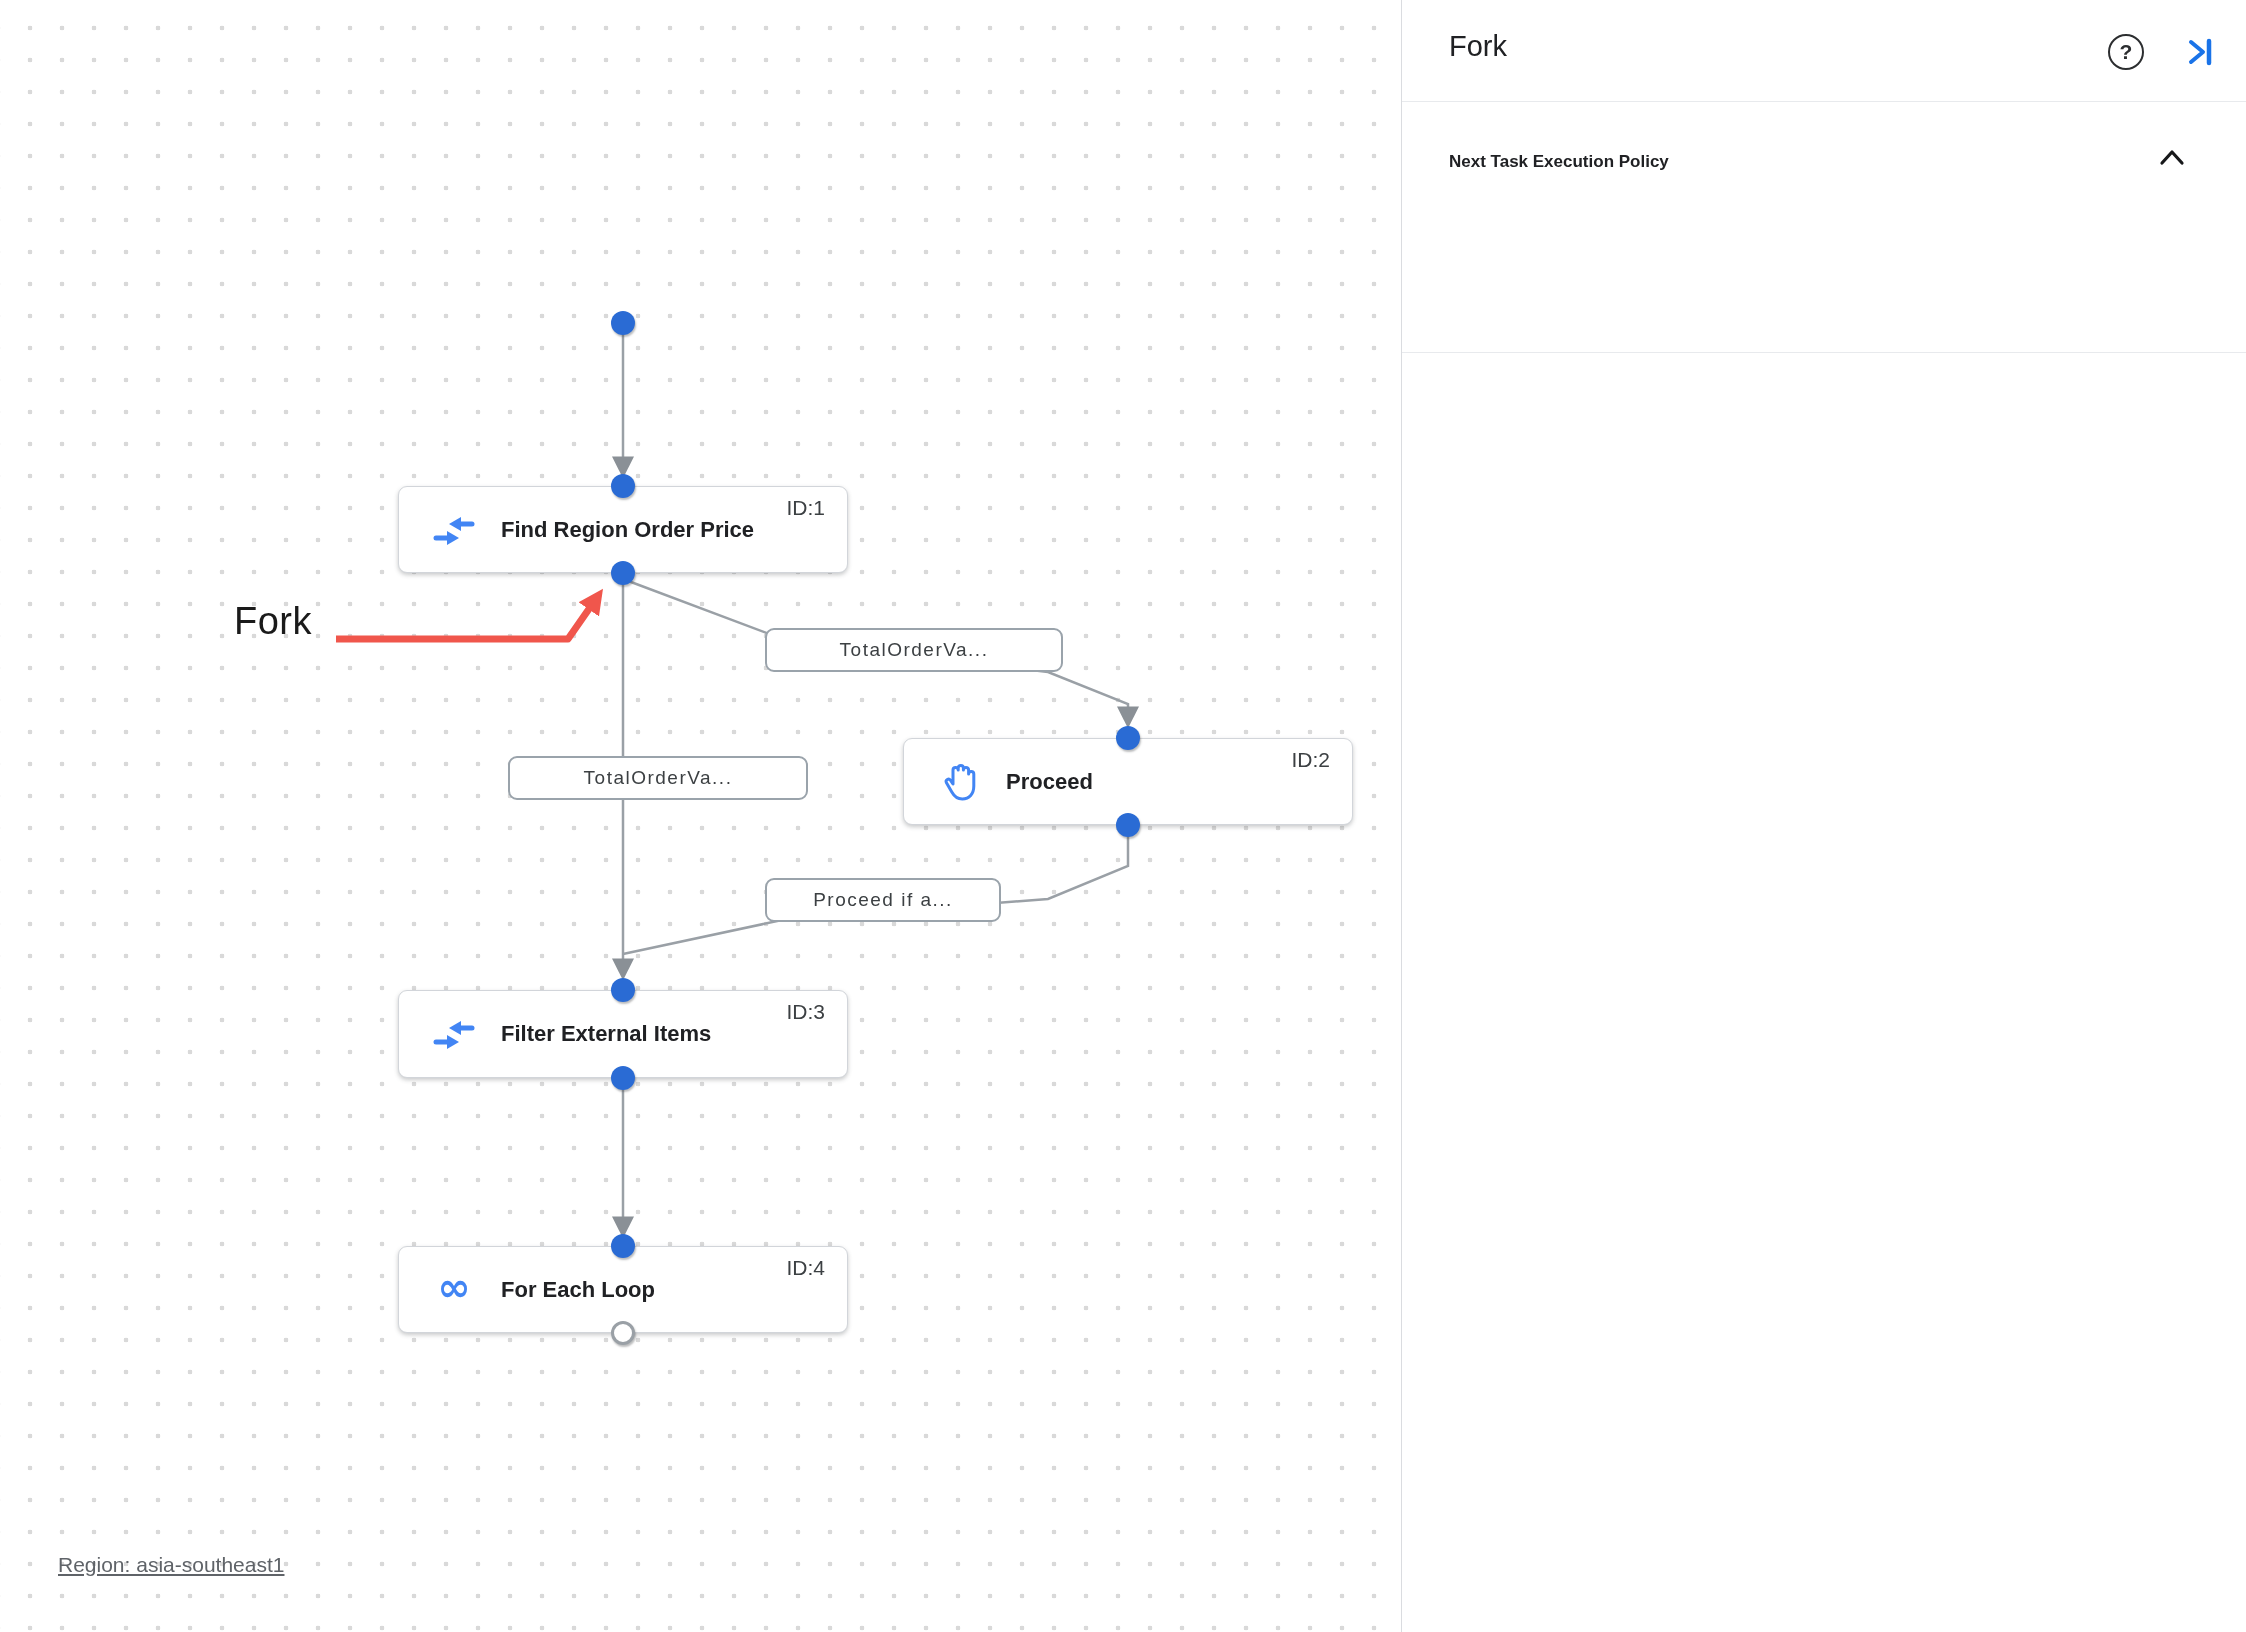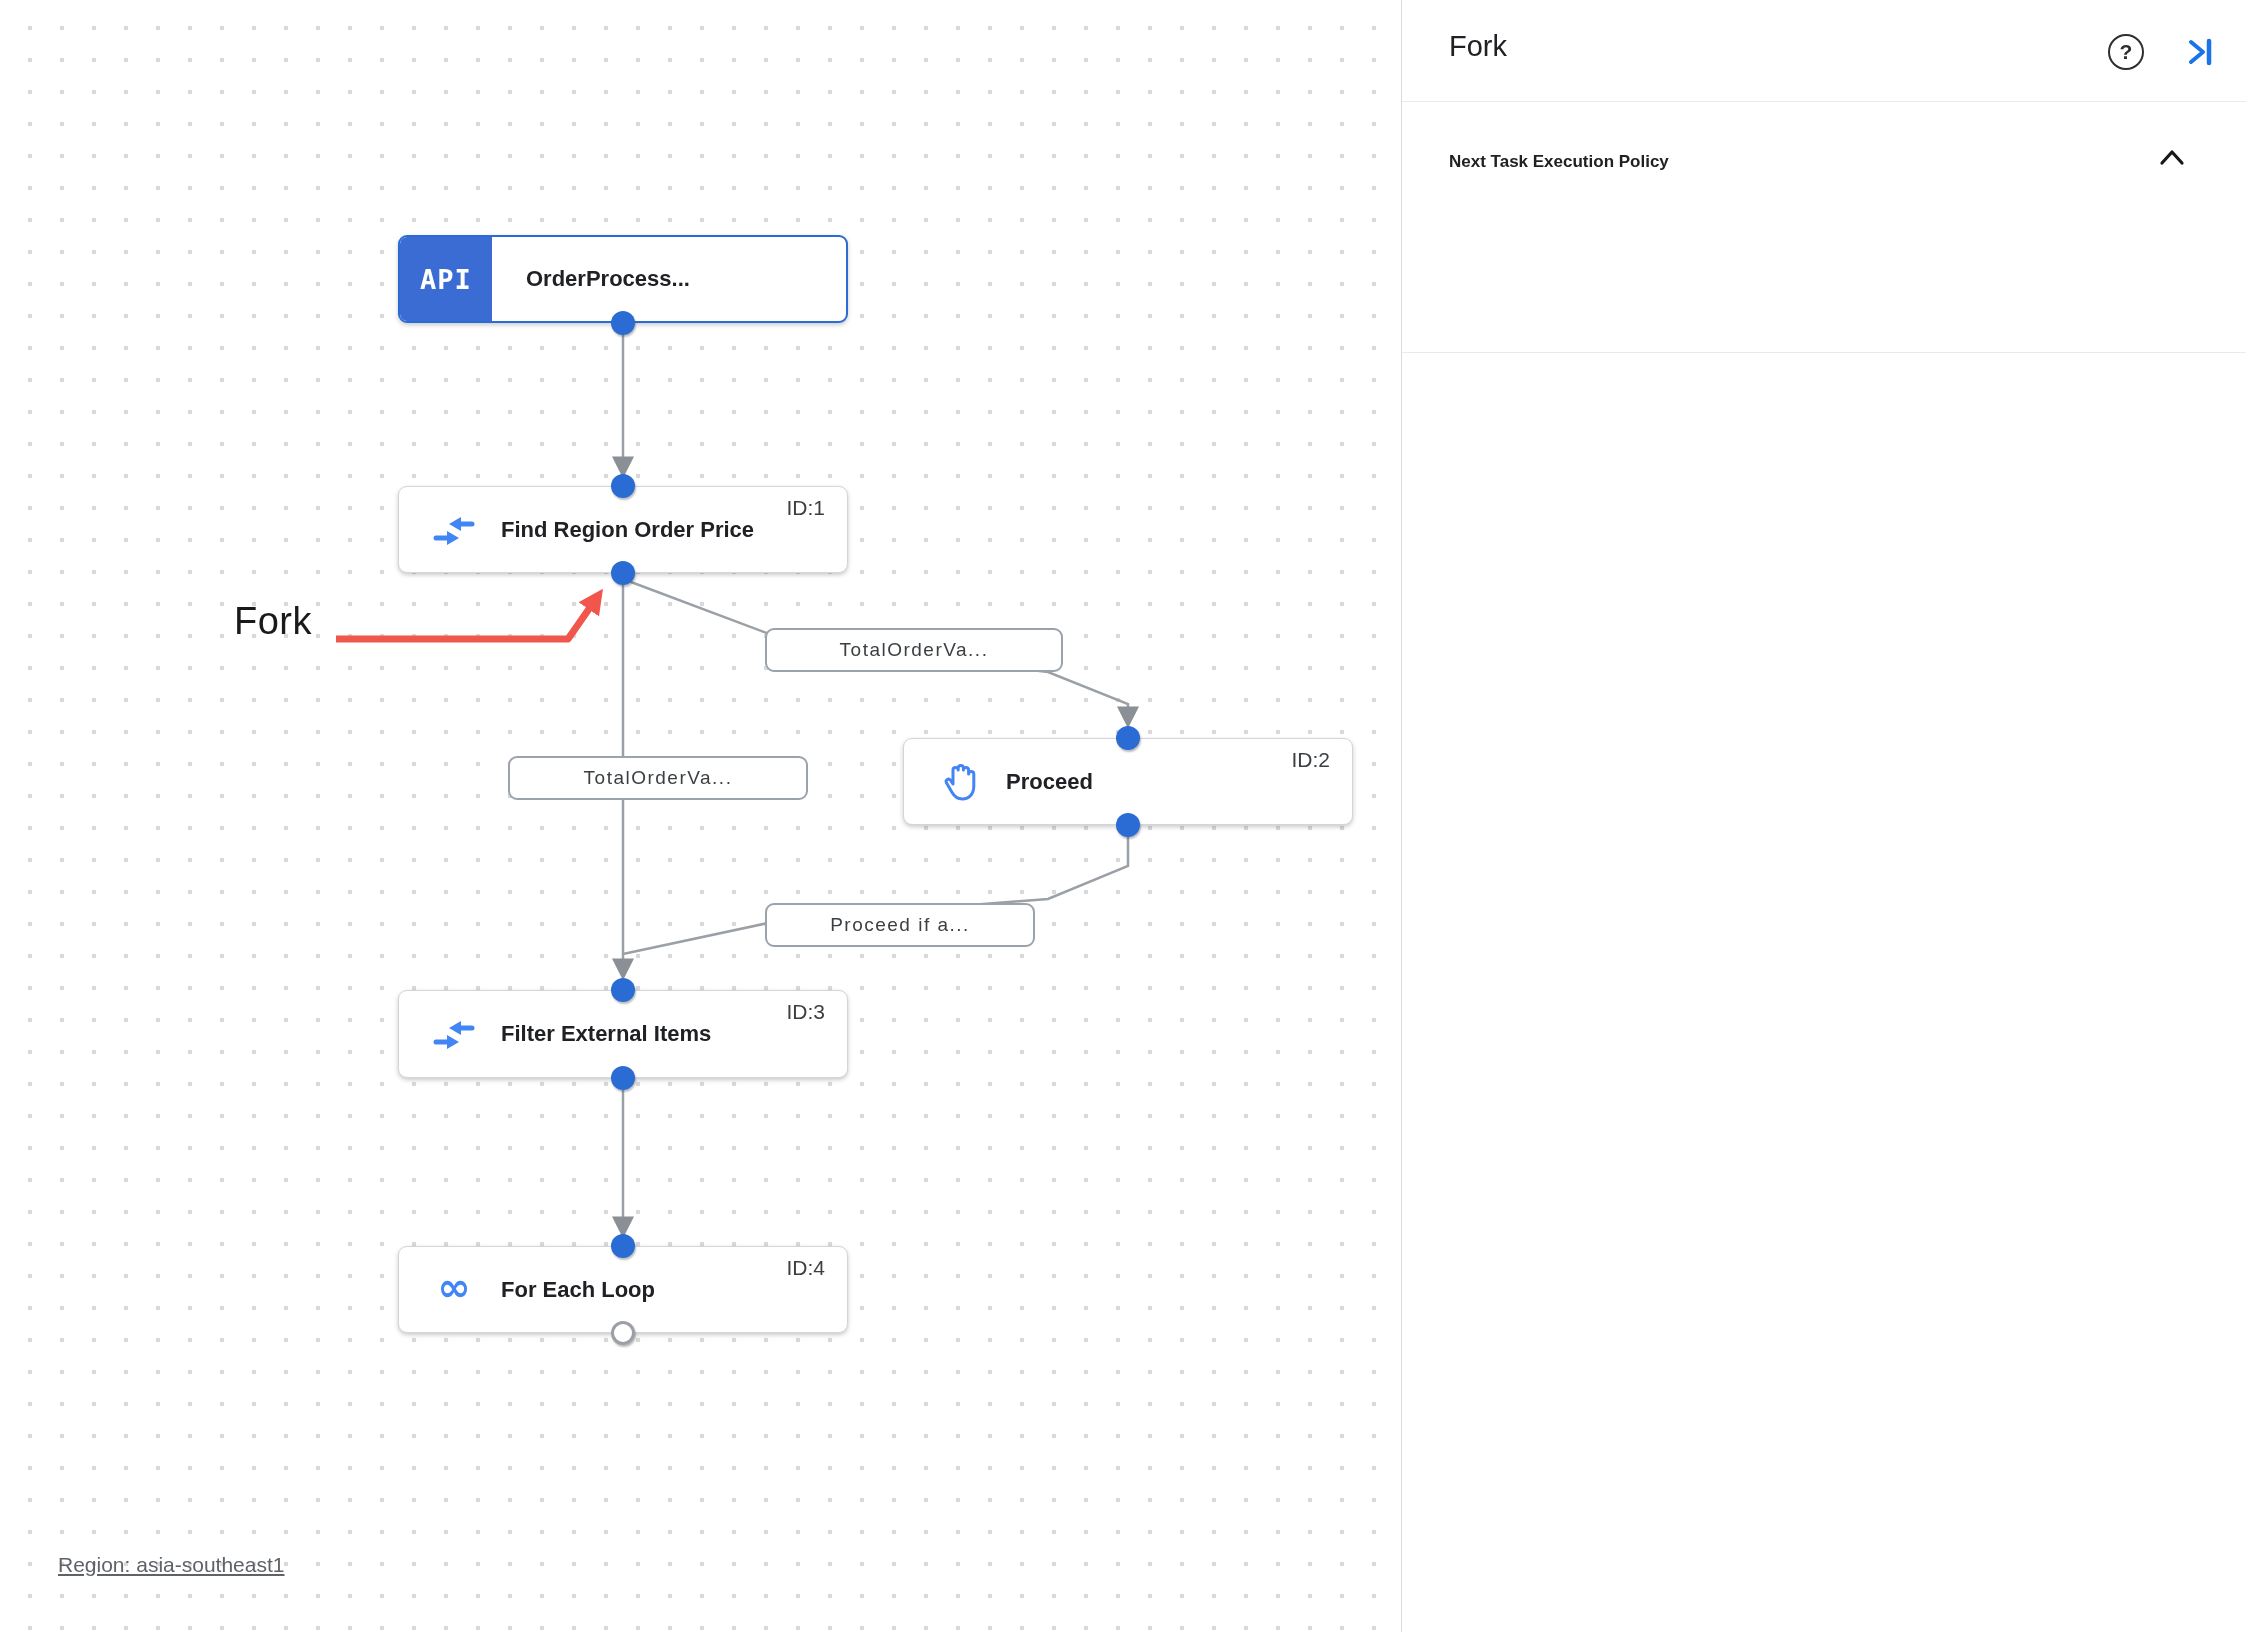--- a/index.html
+++ b/index.html
@@ -111,28 +111,24 @@
         <path d="M623,1078 L623,1234" marker-end="url(#arrowGray)"></path>
       </g>
     </svg>
 
     <div class="edge-label" style="left:765px; top:628px; width:298px; height:44px;">
       <span>TotalOrderVa...</span>
     </div>
     <div class="edge-label" style="left:508px; top:756px; width:300px; height:44px;">
       <span>TotalOrderVa...</span>
     </div>
-    <div class="edge-label" style="left:765px; top:878px; width:270px; height:44px;margin-top:25px;">
+    <div class="edge-label" style="left:765px; top:878px; width:236px; height:44px;">
       <span>Proceed if a...</span>
     </div>
 
-    <div class="node" id="node-trigger" style="left:398px; top:235px; width:450px; height:88px;">
-      <div class="badge">API</div>
-      <div class="title">OrderProcess...</div>
-    </div>
 
     <div class="node" style="left:398px; top:486px; width:450px; height:87px;">
       <div class="icon-box">
         <svg width="44" height="36" viewBox="0 0 44 36">
           <g stroke="#4285f4" stroke-width="5" stroke-linecap="round">
             <line x1="4" y1="26" x2="15" y2="26"></line>
             <line x1="40" y1="12" x2="29" y2="12"></line>
           </g>
           <polygon points="15,19 27,26 15,33" fill="#4285f4"></polygon>
           <polygon points="29,5 17,12 29,19" fill="#4285f4"></polygon>

